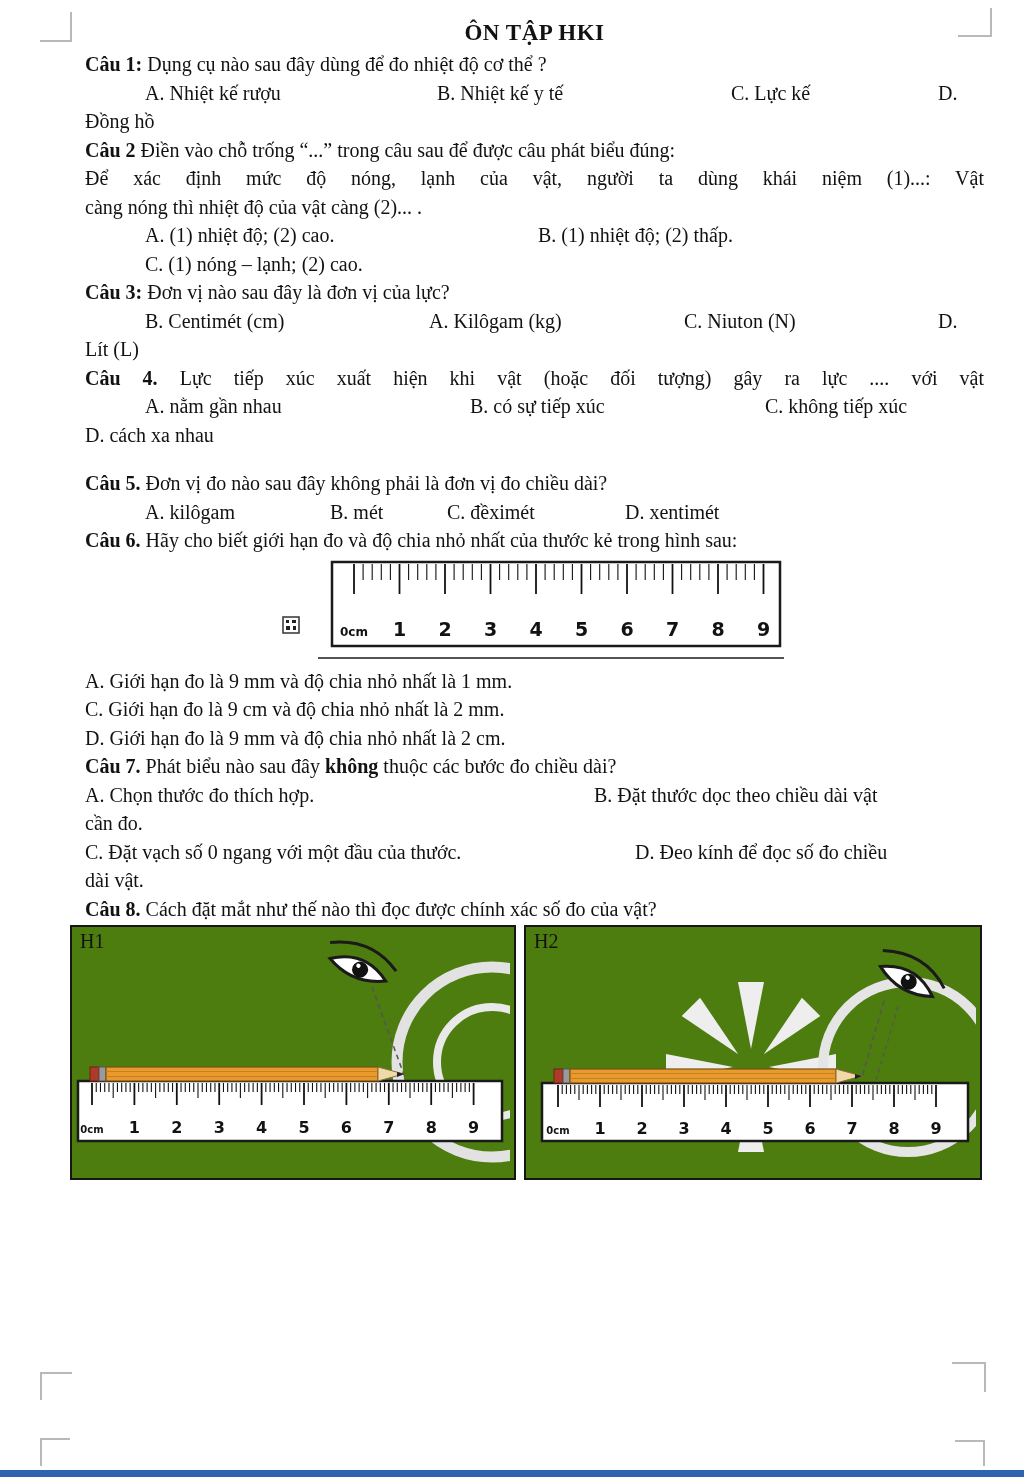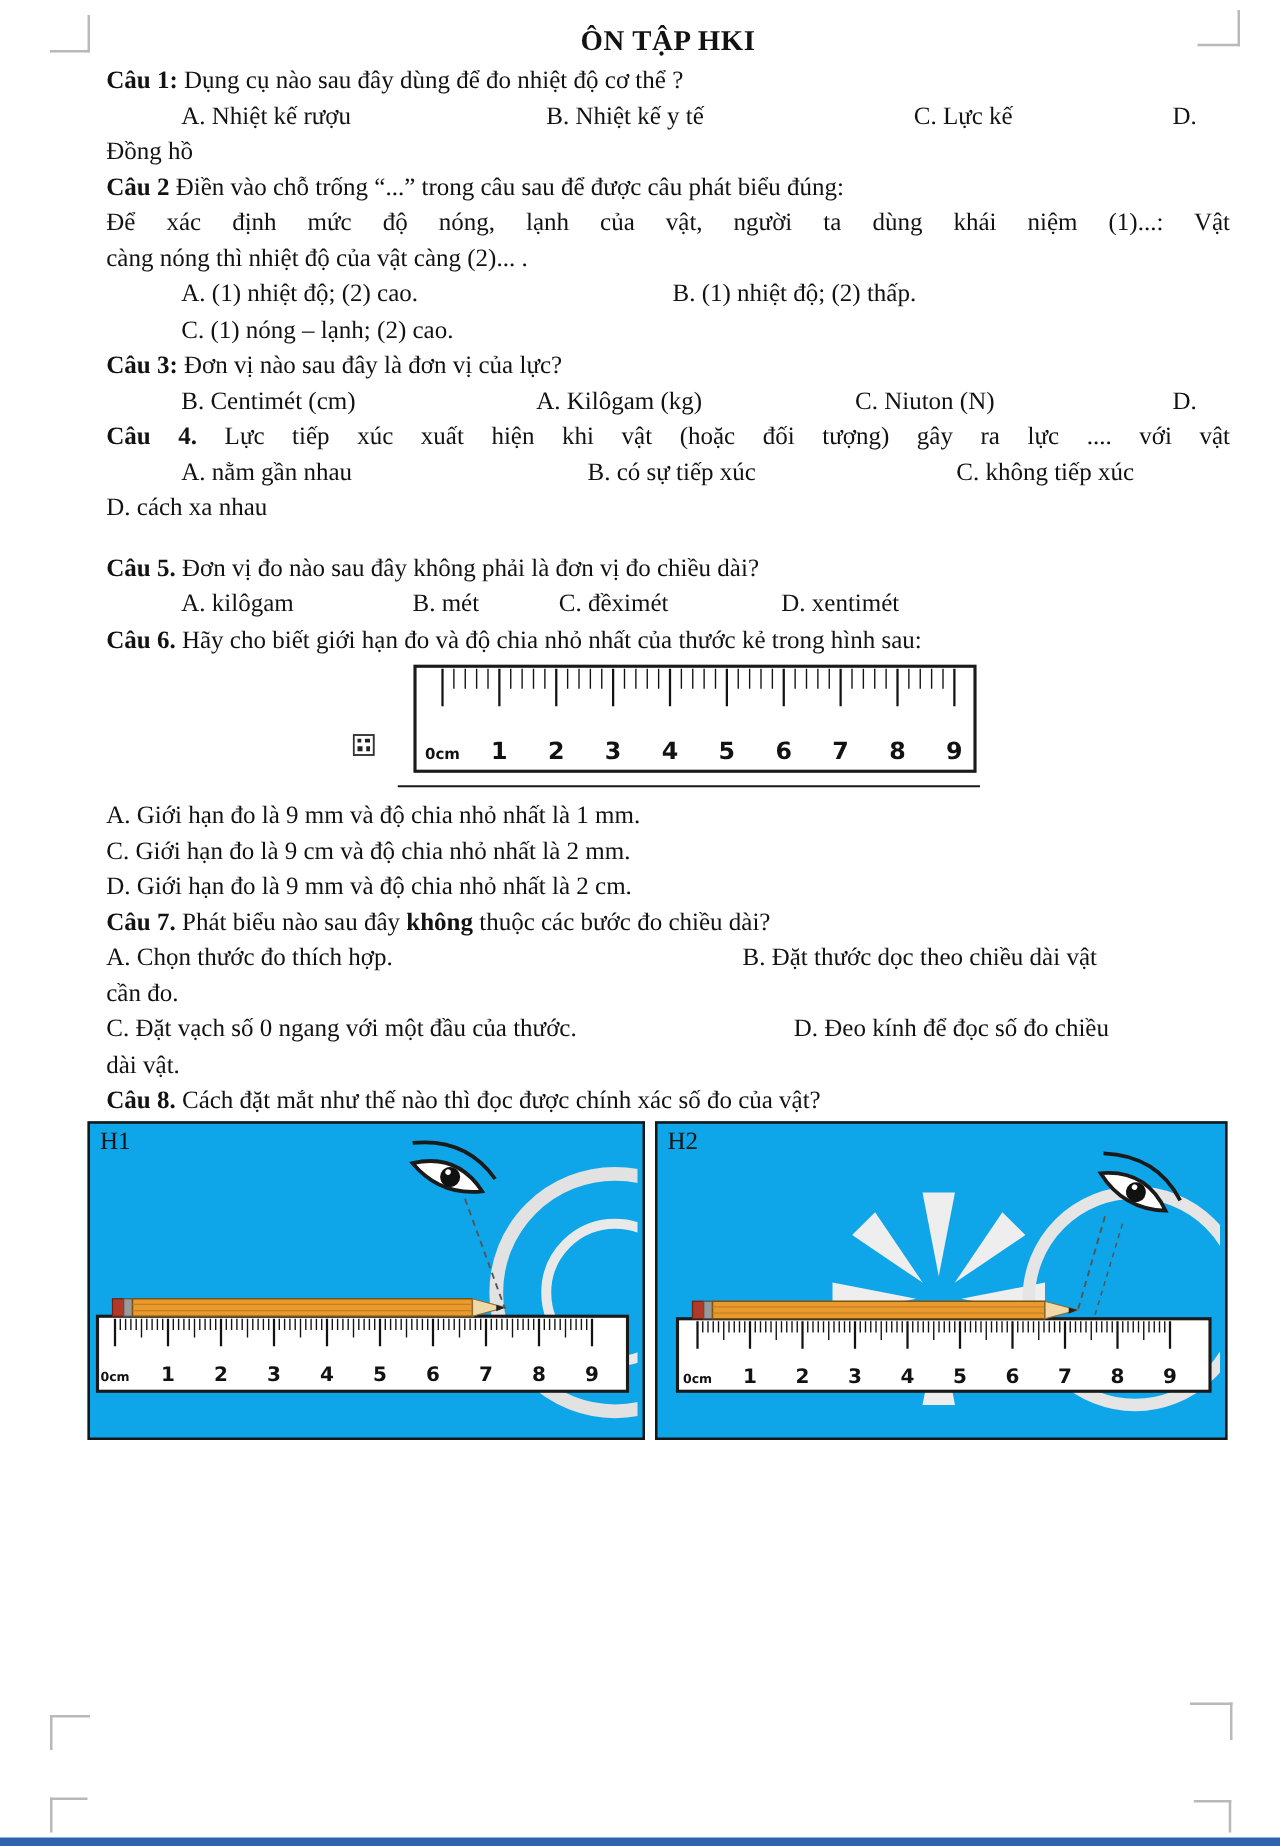--- a/index.html
+++ b/index.html
@@ -26,21 +26,21 @@
   .w185{width:185px}.w117{width:117px}.w178{width:178px}
   .w509{width:509px}.w550{width:550px}
   .jl{text-align:justify;text-align-last:justify}
   .gap{height:20px}
   
   .ruler6-wrap{position:relative;height:108px;margin:3px 0 1px 0}
   .ruler6{position:absolute;left:233px;top:0}
   .anchor-icon{position:absolute;left:197px;top:58px}
   
   .figs{display:flex;gap:8px;margin:2px 0 0 -15px}
-  .figure-box{position:relative;border:2px solid #161616;background:#0ea5e9}
+  .figure-box{position:relative;border:2px solid #161616;background:#4d7c0f}
   .fb1{width:442px;height:251px}
   .fb2{width:454px;height:251px}
   .fig-label{position:absolute;left:8px;top:3px;font-size:20px}
   .figure-box svg{display:block}
   
   .crop{position:absolute;border-color:#b9b9b9;border-style:solid}
   .crop.tl{left:40px;top:12px;width:30px;height:28px;border-width:0 2px 2px 0}
   .crop.tr{left:958px;top:8px;width:32px;height:27px;border-width:0 2px 2px 0}
   .crop.bl1{left:40px;top:1372px;width:30px;height:26px;border-width:2px 0 0 2px}
   .crop.br1{left:952px;top:1362px;width:32px;height:28px;border-width:2px 2px 0 0}
@@ -88,20 +88,21 @@
     </div>
 
     <p><span class="qlabel">Câu 3:</span> <span>Đơn vị nào sau đây là đơn vị của lực?</span></p>
     <div class="row">
       <span class="ind"></span>
       <span class="cell w284">B. Centimét (cm)</span>
       <span class="cell w255">A. Kilôgam (kg)</span>
       <span class="cell w254">C. Niuton (N)</span>
       <span class="cell">D.</span>
     </div>
+    <p>Lít (L)</p>
 
     <p class="jl"><span class="qlabel">Câu 4.</span> <span>Lực tiếp xúc xuất hiện khi vật (hoặc đối tượng) gây ra lực .... với vật</span></p>
     <div class="row">
       <span class="ind"></span>
       <span class="cell w325">A. nằm gần nhau</span>
       <span class="cell w295">B. có sự tiếp xúc</span>
       <span class="cell">C. không tiếp xúc</span>
     </div>
     <p>D. cách xa nhau</p>
 

